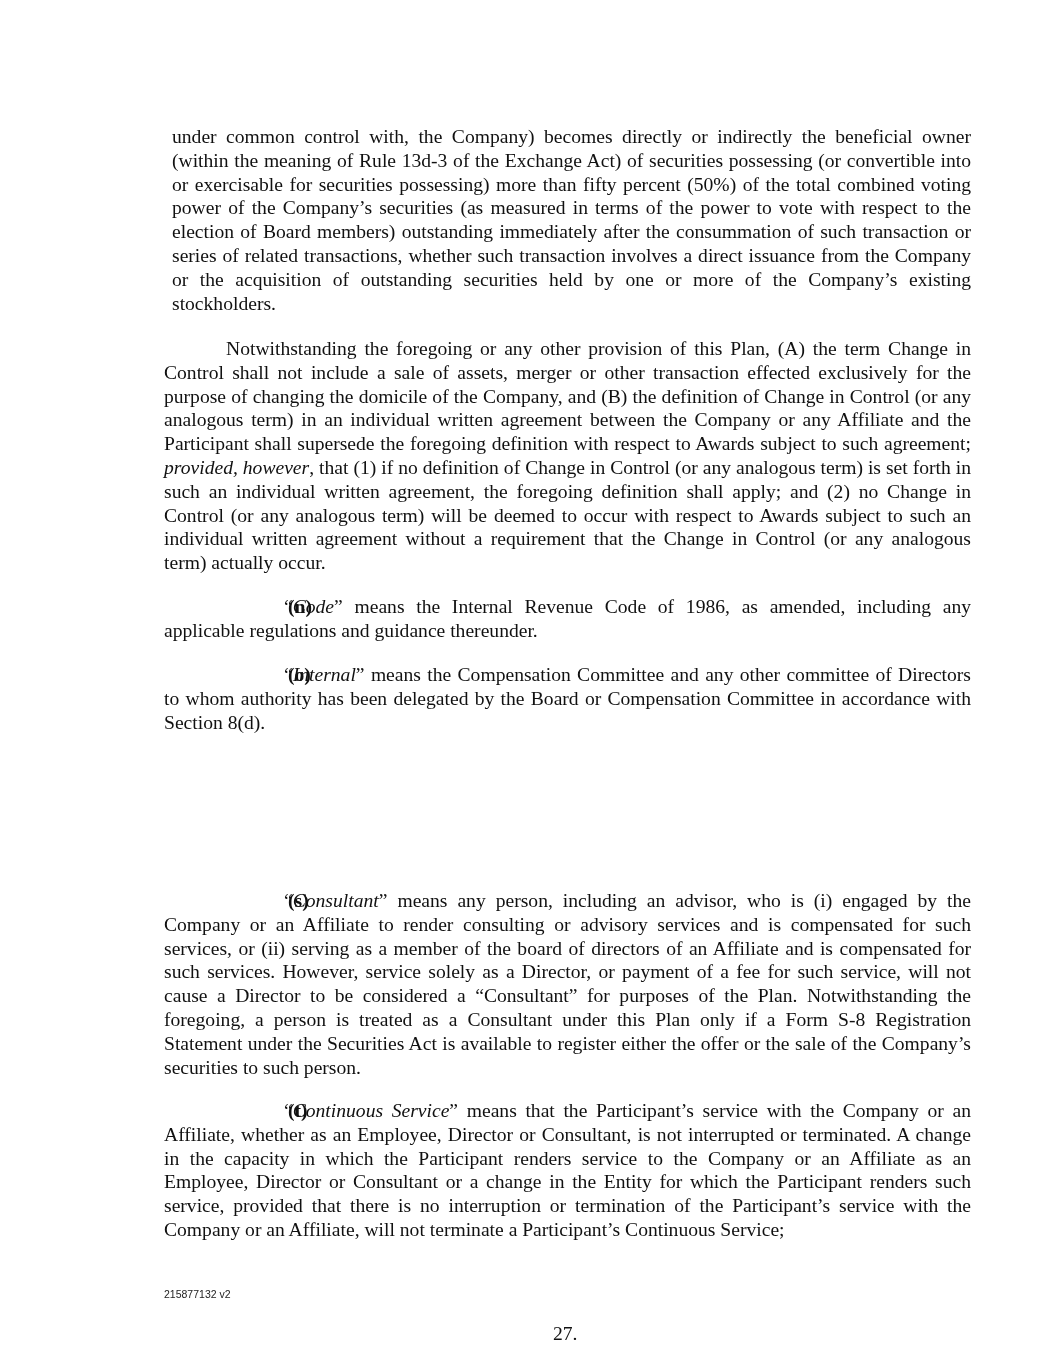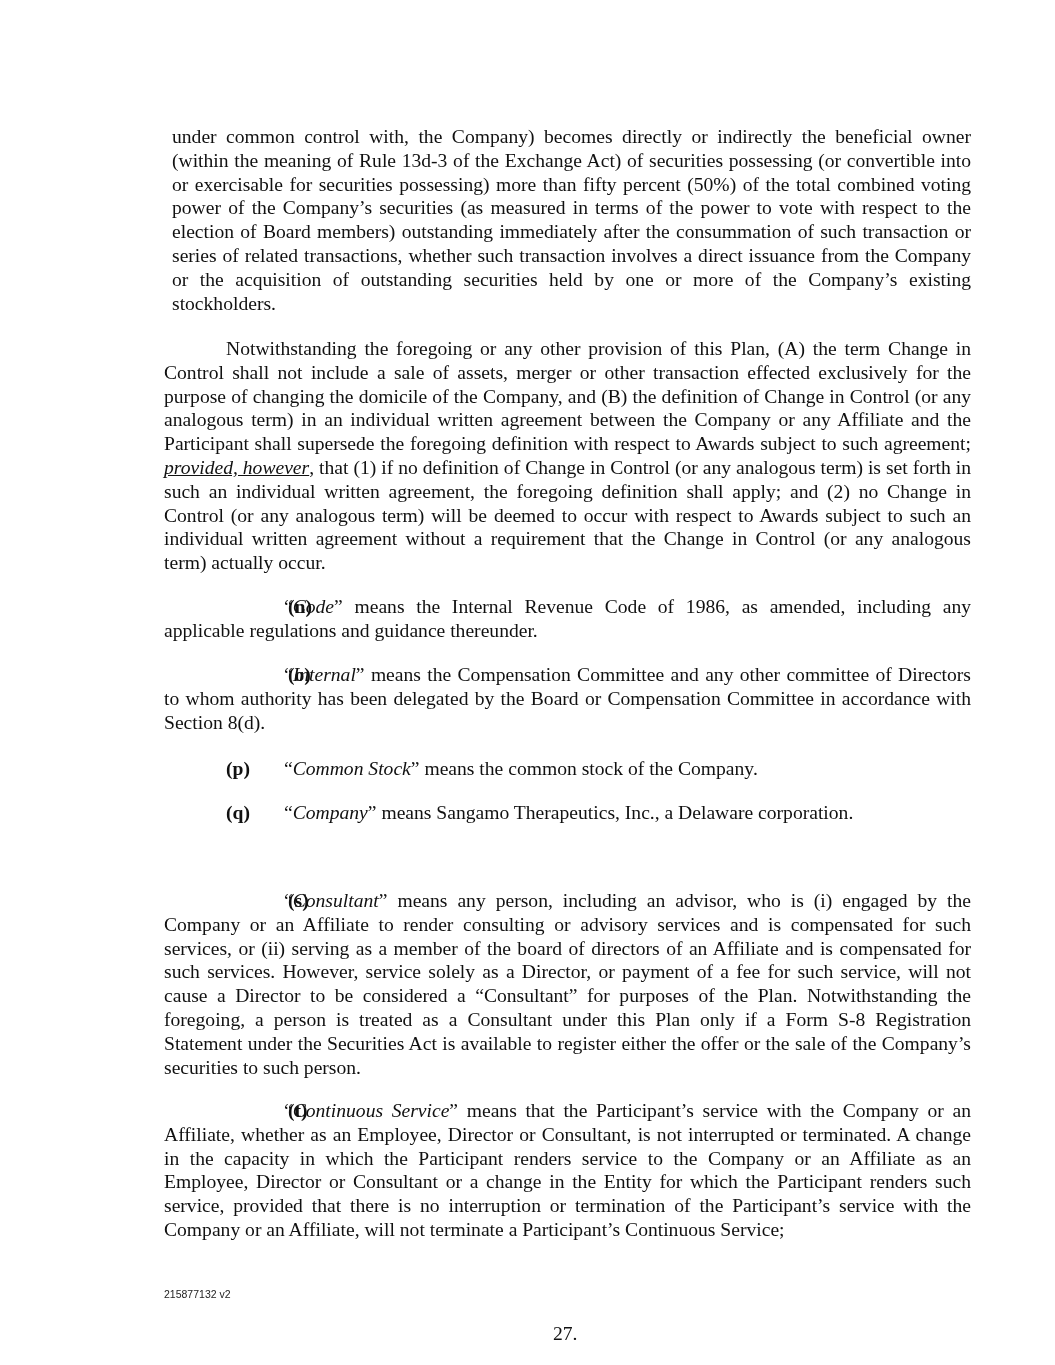--- a/index.html
+++ b/index.html
@@ -11,44 +11,42 @@
     font-size: 19.6px; line-height: 23.8px; margin-left: 40px;
   }
   .para {
     position: absolute; left: 124px; width: 807px;
     text-align: justify; margin: 0;
   }
   .para.cont { left: 132px; width: 799px; }
   .indent-first { text-indent: 62px; }
   .label { font-weight: bold; display: inline-block; width: 58px; }
   .term { font-weight: normal; font-style: italic; }
-  .ital { font-style: italic; text-decoration: underline; }
+  .ital { font-style: italic; }
   .single { position: absolute; left: 186px; margin: 0; white-space: nowrap; }
   .page-number { position: absolute; left: 513px; top: 1322px; font-size: 19.6px; }
   .doc-id {
     position: absolute; left: 124px; top: 1283px;
     font-family: "Liberation Sans", sans-serif; font-size: 10.5px; color: #222;
   }
 </style>
 </head>
 <body>
 
 <div class="page">
 
   <p class="para cont" style="top:125px;">under common control with, the Company) becomes directly or indirectly the beneficial owner (within the meaning of Rule 13d-3 of the Exchange Act) of securities possessing (or convertible into or exercisable for securities possessing) more than fifty percent (50%) of the total combined voting power of the Company’s securities (as measured in terms of the power to vote with respect to the election of Board members) outstanding immediately after the consummation of such transaction or series of related transactions, whether such transaction involves a direct issuance from the Company or the acquisition of outstanding securities held by one or more of the Company’s existing stockholders.</p>
 
   <p class="para indent-first" style="top:337px;"><span>Notwithstanding the foregoing or any other provision of this Plan, (A) the term Change in Control shall not include a sale of assets, merger or other transaction effected exclusively for the purpose of changing the domicile of the Company, and (B) the definition of Change in Control (or any analogous term) in an individual written agreement between the Company or any Affiliate and the Participant shall supersede the foregoing definition with respect to Awards subject to such agreement; </span><span class="ital">provided, however</span><span>, that (1) if no definition of Change in Control (or any analogous term) is set forth in such an individual written agreement, the foregoing definition shall apply; and (2) no Change in Control (or any analogous term) will be deemed to occur with respect to Awards subject to such an individual written agreement without a requirement that the Change in Control (or any analogous term) actually occur.</span></p>
 
   <p class="para indent-first" style="top:595px;"><span class="label">(n)</span><span>“</span><span class="term">Code</span><span>”</span><span> means the Internal Revenue Code of 1986, as amended, including any applicable regulations and guidance thereunder.</span></p>
 
   <p class="para indent-first" style="top:663px;"><span class="label">(o)</span><span>“</span><span class="term">Internal</span><span>”</span><span> means the Compensation Committee and any other committee of Directors to whom authority has been delegated by the Board or Compensation Committee in accordance with Section 8(d).</span></p>
 
-  <p class="single" style="top:757px;"><span class="label">(p)</span><span>“</span><span class="term">Common Stock</span><span>”</span><span> means the common stock of the Company.</span></p>
 
-  <p class="single" style="top:801px;"><span class="label">(q)</span><span>“</span><span class="term">Company</span><span>”</span><span> means Sangamo Therapeutics, Inc., a Delaware corporation.</span></p>
 
 
   <p class="para indent-first" style="top:889px;"><span class="label">(s)</span><span>“</span><span class="term">Consultant</span><span>”</span><span> means any person, including an advisor, who is (i) engaged by the Company or an Affiliate to render consulting or advisory services and is compensated for such services, or (ii) serving as a member of the board of directors of an Affiliate and is compensated for such services.  However, service solely as a Director, or payment of a fee for such service, will not cause a Director to be considered a “Consultant” for purposes of the Plan. Notwithstanding the foregoing, a person is treated as a Consultant under this Plan only if a Form S-8 Registration Statement under the Securities Act is available to register either the offer or the sale of the Company’s securities to such person.</span></p>
 
   <p class="para indent-first" style="top:1099px;"><span class="label">(t)</span><span>“</span><span class="term">Continuous Service</span><span>”</span><span> means that the Participant’s service with the Company or an Affiliate, whether as an Employee, Director or Consultant, is not interrupted or terminated.  A change in the capacity in which the Participant renders service to the Company or an Affiliate as an Employee, Director or Consultant or a change in the Entity for which the Participant renders such service, provided that there is no interruption or termination of the Participant’s service with the Company or an Affiliate, will not terminate a Participant’s Continuous Service;</span></p>
 
   <div class="page-number">27.</div>
   <div class="doc-id">215877132 v2</div>
 </div>
 

